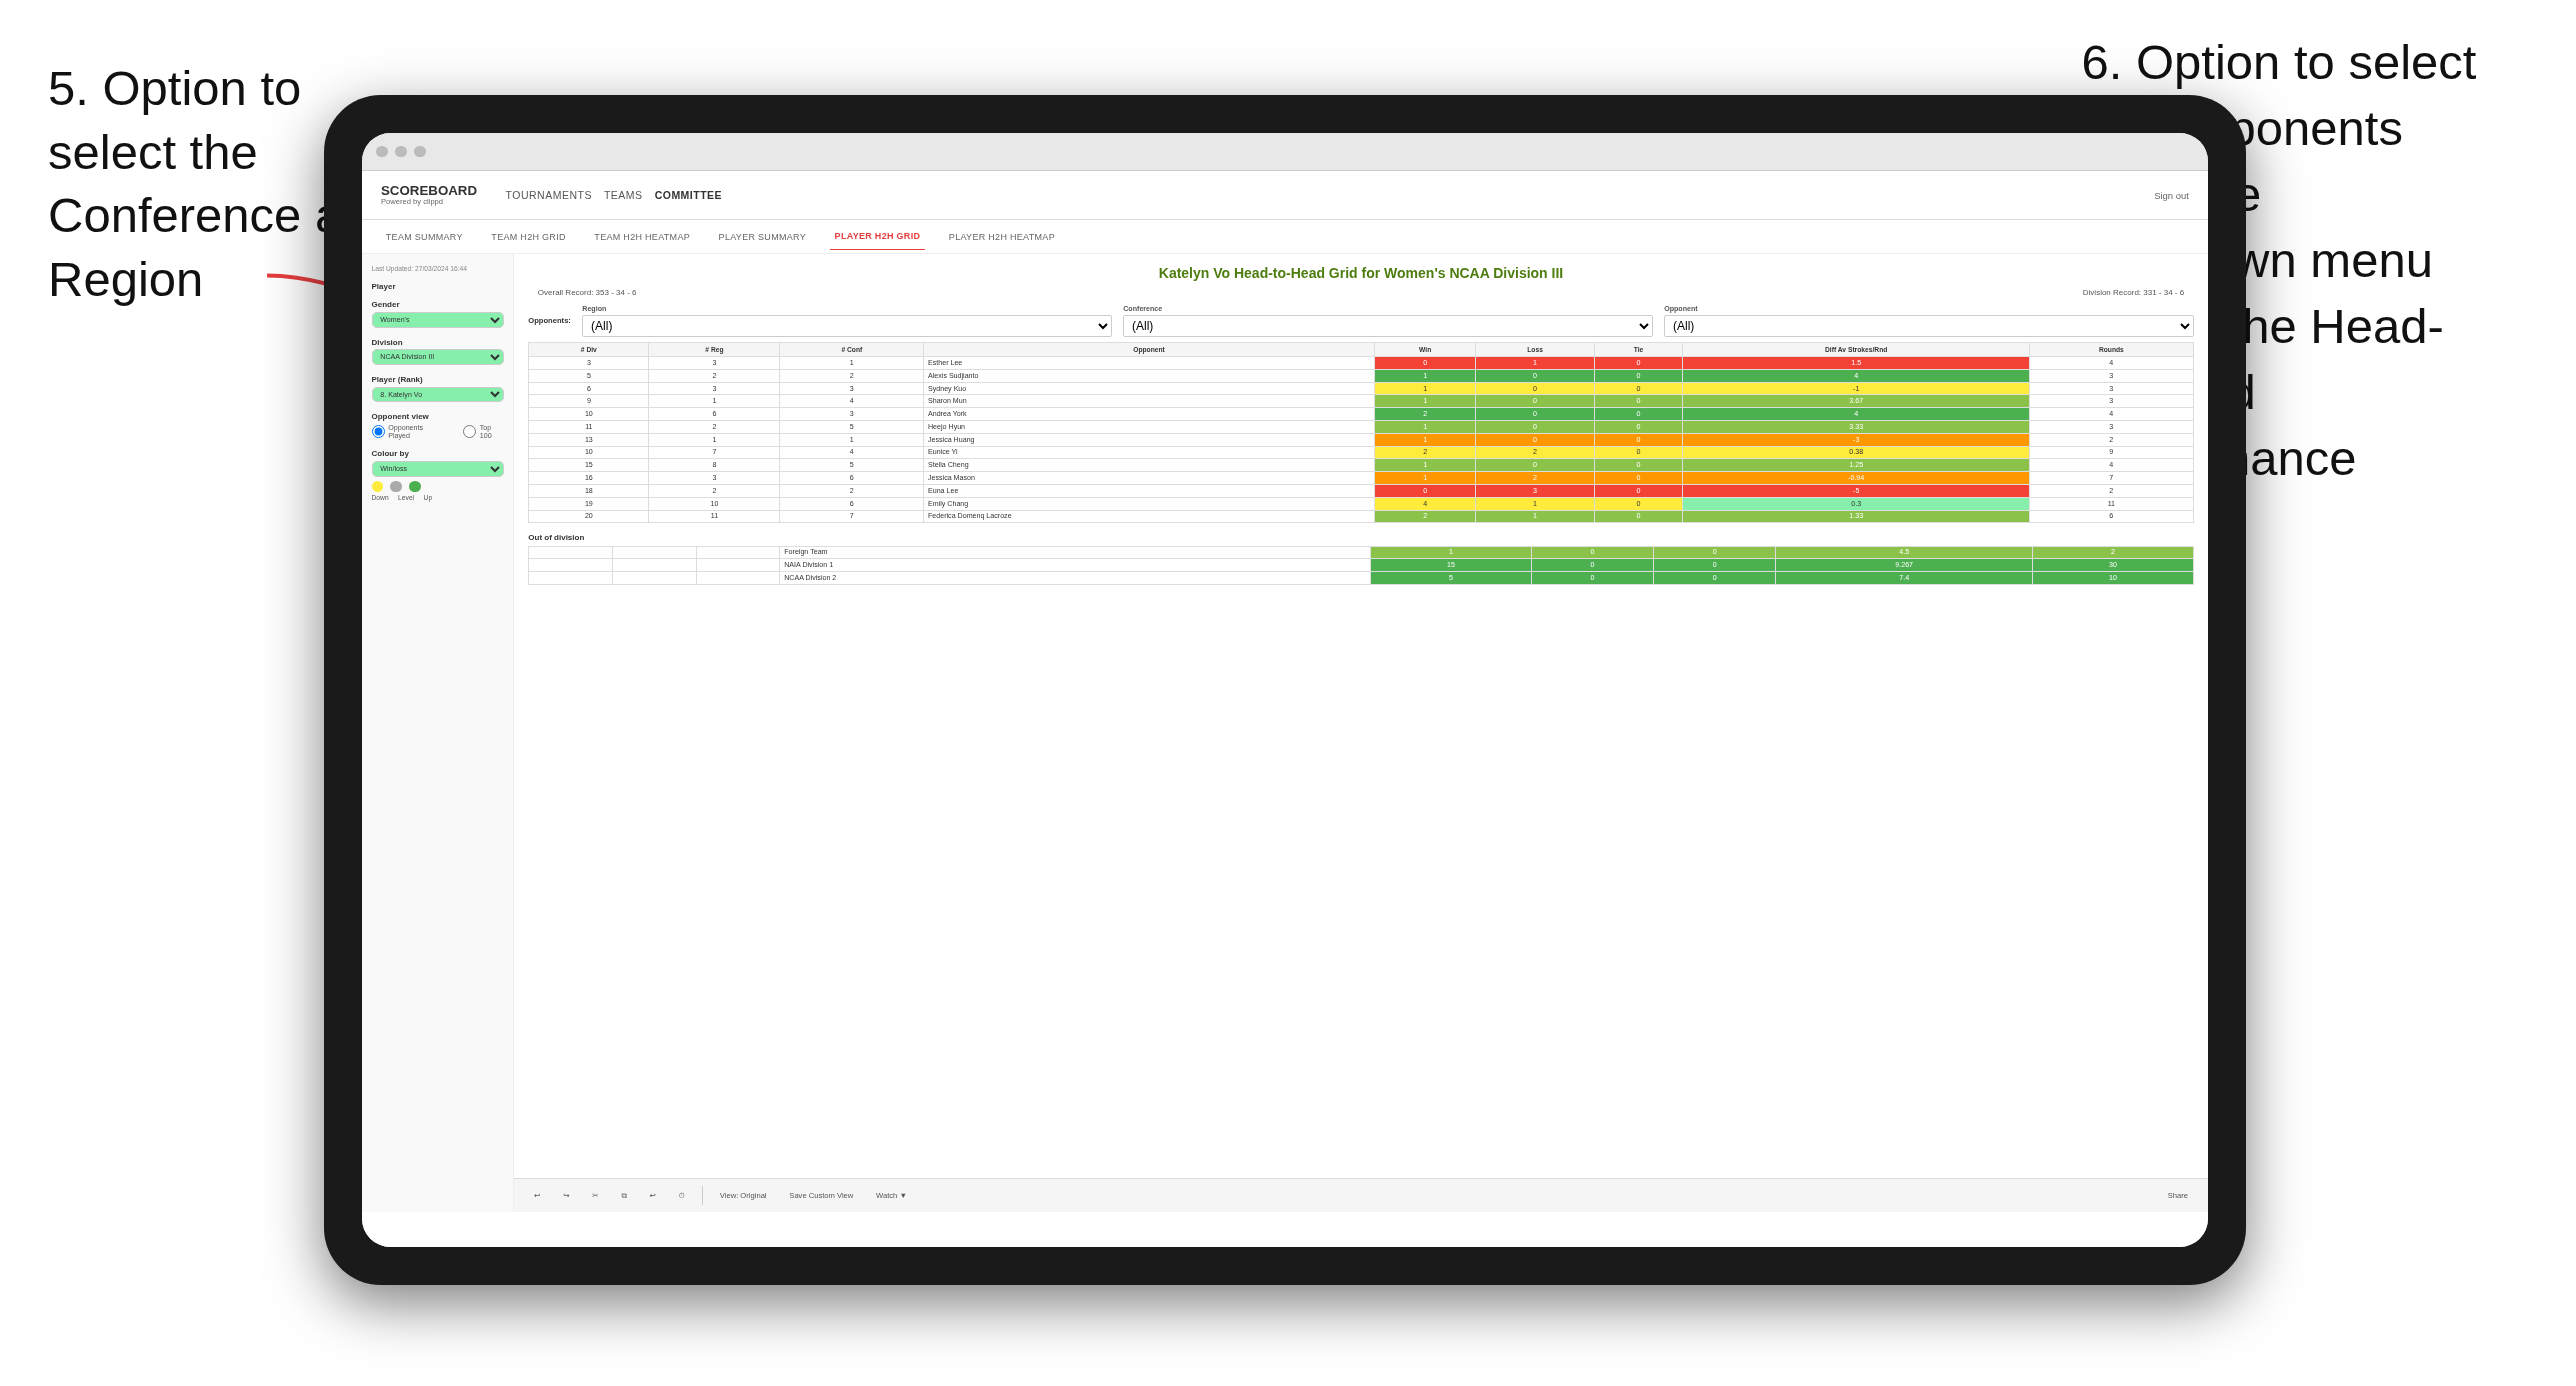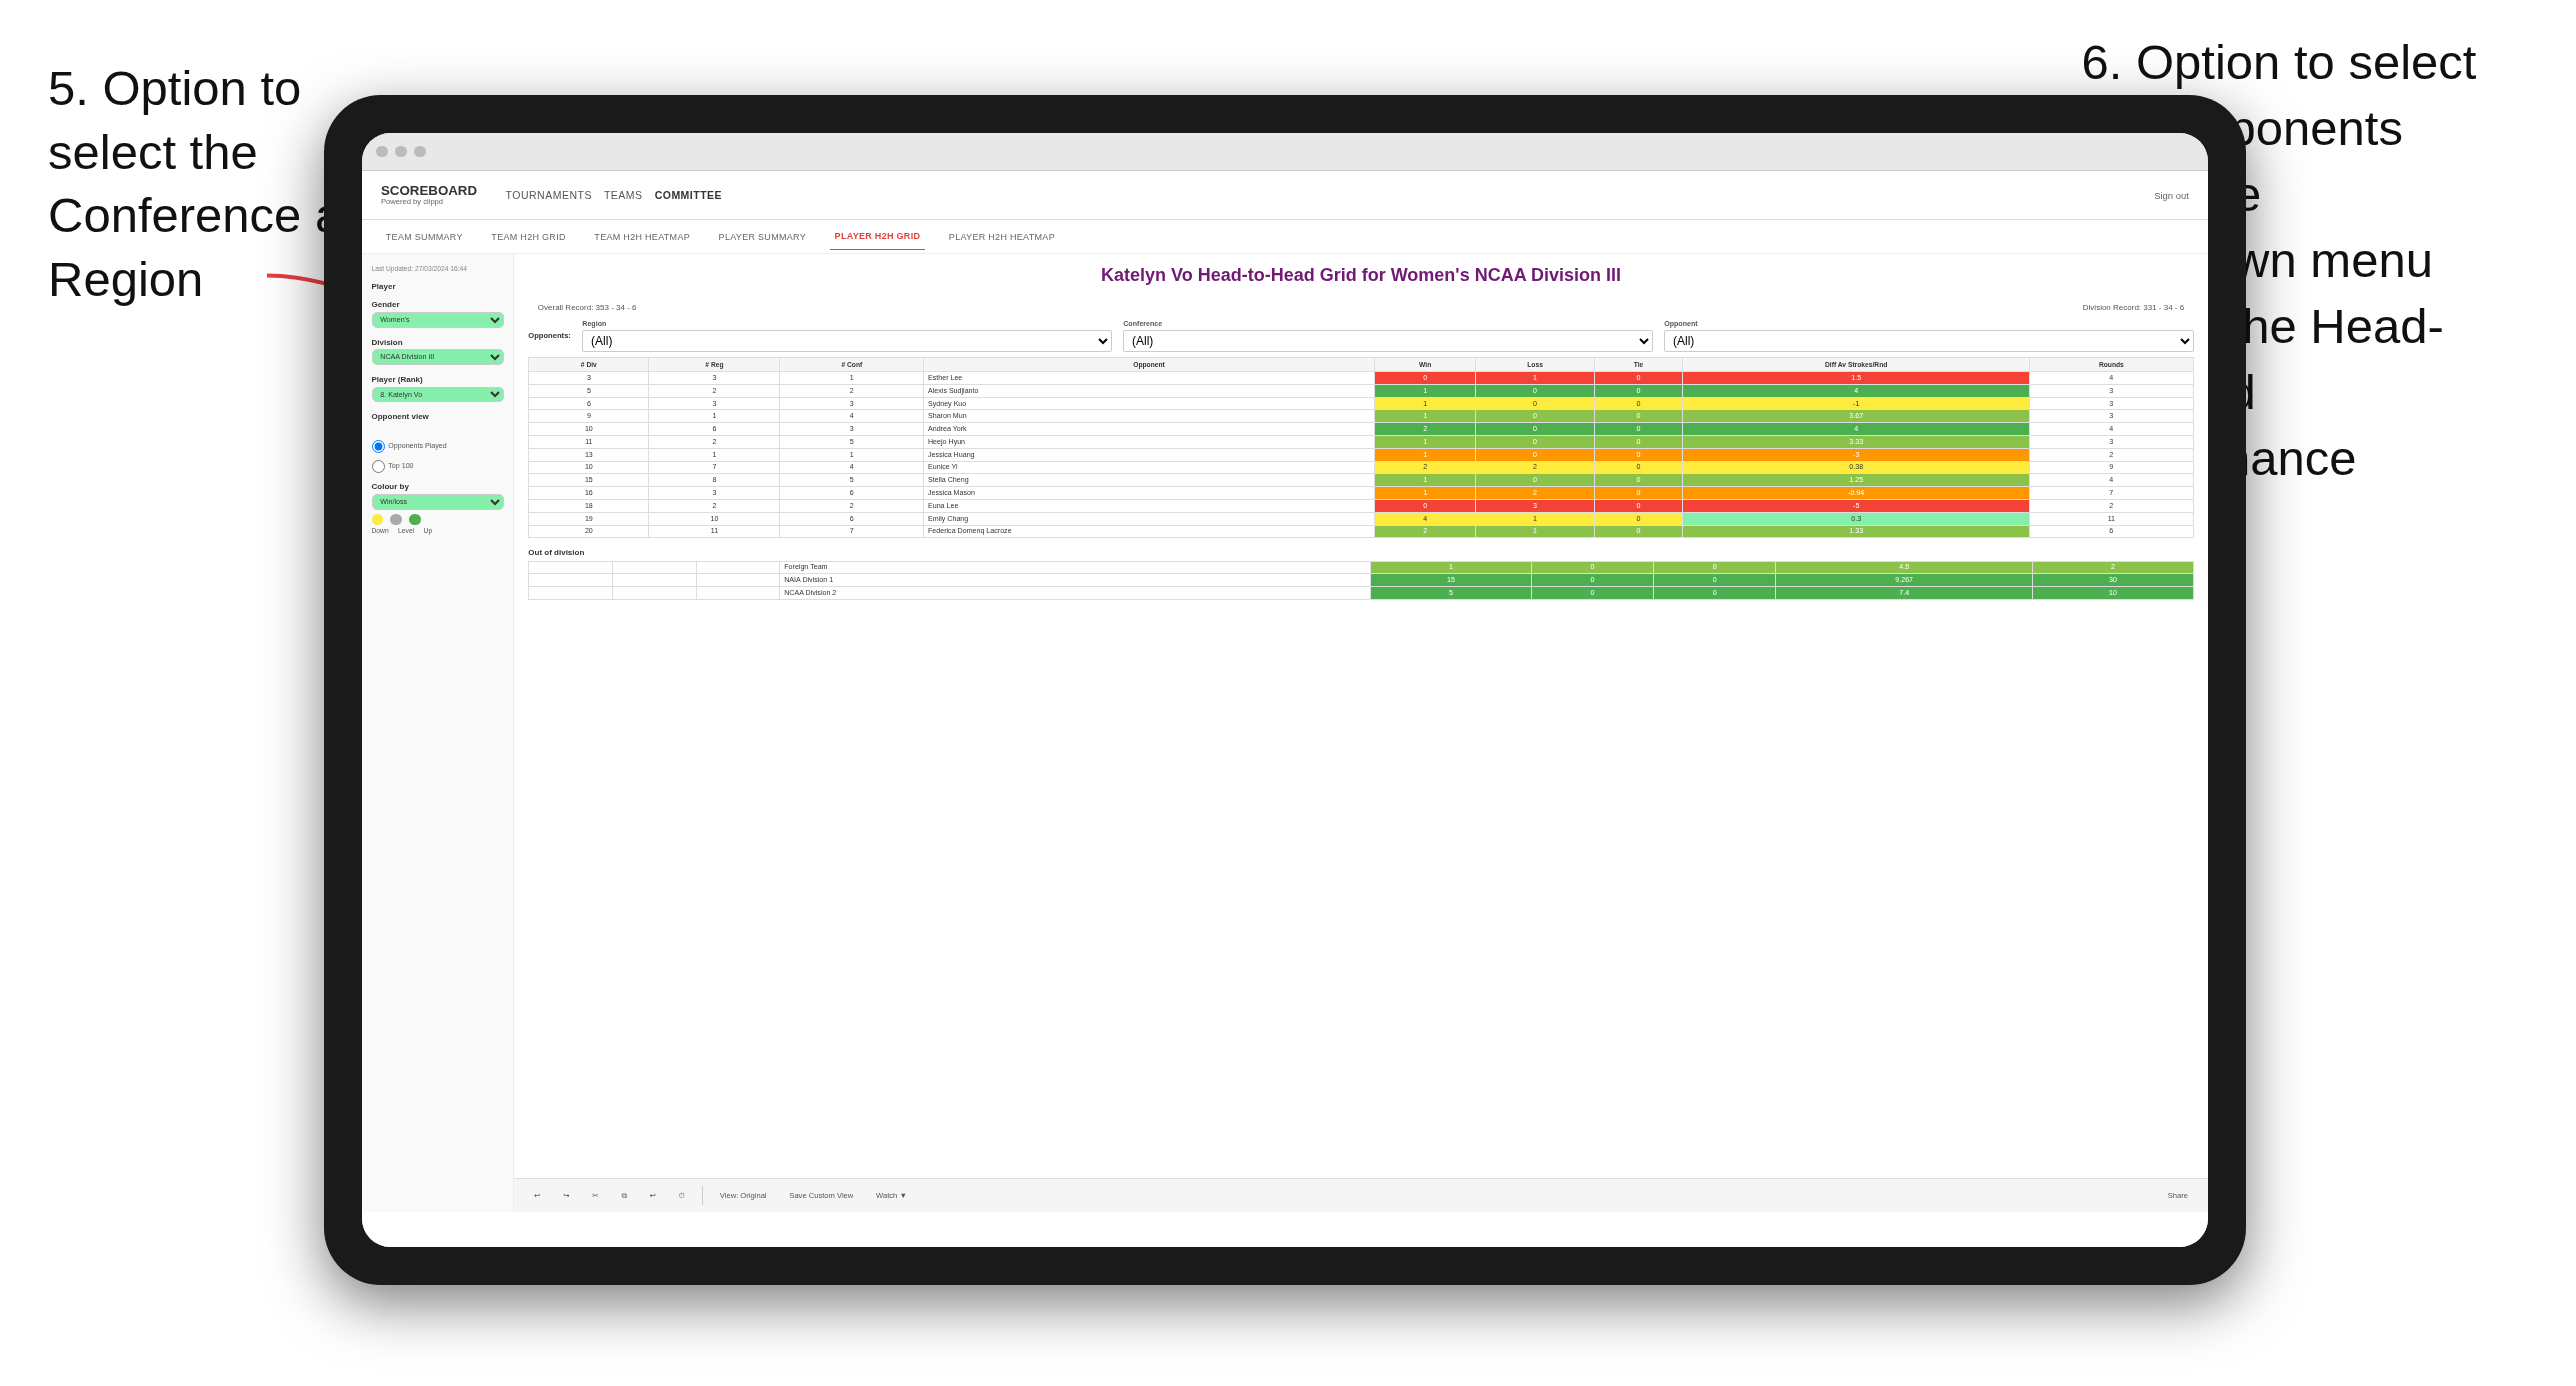--- a/index.html
+++ b/index.html
@@ -192,23 +192,23 @@
       font-size: 7.1px;
       padding: 1.9px 3.8px;
       border: 1px solid #ccc;
       background: #86efac;
       border-radius: 5px;
       color: #333;
     }
 
     .sidebar-radio-group {
       display: flex;
-      flex-direction: column;
-      gap: 7px;
-      margin-top: 19px;
+      flex-direction: row;
+      gap: 19px;
+      margin-top: 3px;
     }
     .sidebar-radio {
       display: flex;
       align-items: center;
       gap: 3.8px;
       font-size: 7.1px;
       color: #555;
     }
 
     .colour-by-section {
@@ -235,25 +235,25 @@
 
     
     .content-area {
       flex: 1;
       padding: 11.4px 14.3px;
       overflow-y: auto;
       background: #fff;
     }
 
     .page-title {
-      font-size: 18px;
+      font-size: 14px;
       font-weight: 700;
-      color: #701a75;
+      color: #4d7c0f;
       text-align: center;
-      margin-bottom: 17px;
+      margin-bottom: 7px;
     }
 
     .record-row {
       display: flex;
       justify-content: space-between;
       font-size: 8px;
       color: #555;
       margin-bottom: 7.6px;
       padding: 0 9.5px;
     }

